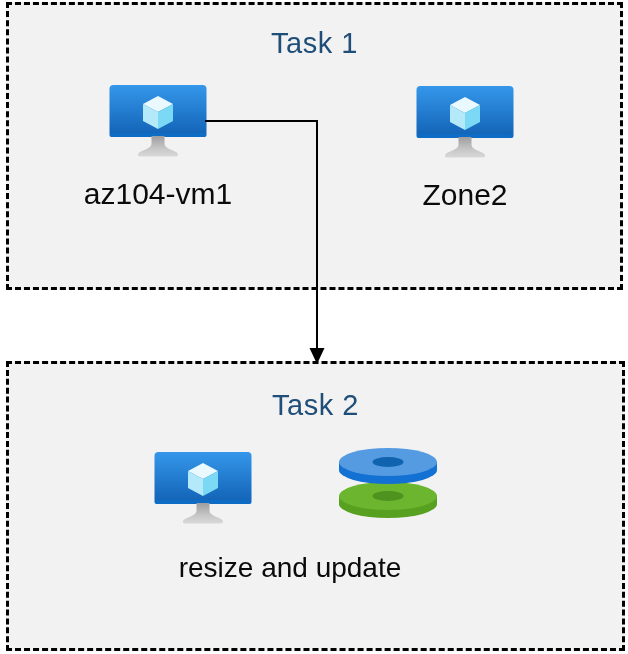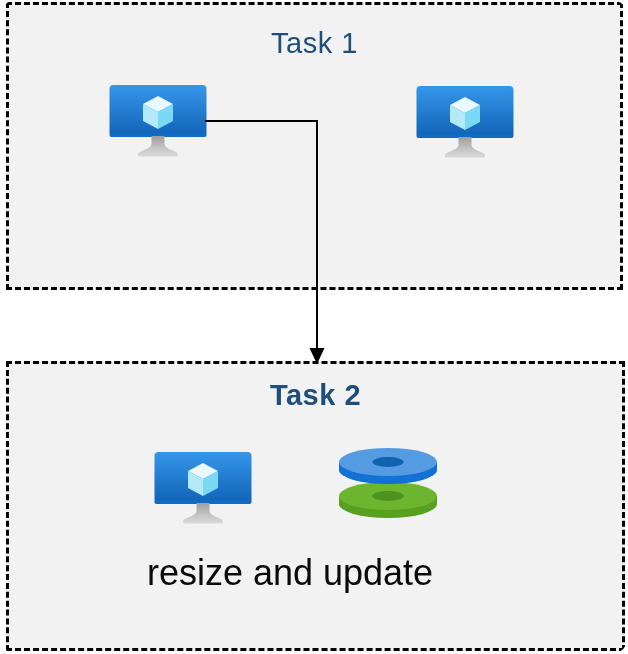--- a/index.html
+++ b/index.html
@@ -2,57 +2,56 @@
 <html><head>
 <meta charset="utf-8">
 <style>
   html,body{margin:0;padding:0;background:#ffffff;}
   .stage{
     position:relative;
     width:628px;height:654px;
     background:#ffffff;
     font-family:"Liberation Sans","DejaVu Sans",sans-serif;
     overflow:hidden;
-    border-radius:17px;
   }
   .task-box{
     position:absolute;
     box-sizing:border-box;
     background:#F2F2F2;
     border:3px dashed #000000;
   }
   .task1-box{left:6px;top:2px;width:617px;height:288px;}
   .task2-box{left:6px;top:361px;width:619px;height:290px;}
   .task-title{
     position:absolute;
     left:0;width:100%;
     text-align:center;
     font-size:29px;
     color:#1F4E79;
     letter-spacing:0.5px;
   }
   .task1-title{top:22px;}
-  .task2-title{top:15px;font-weight:bold;}
+  .task2-title{top:25px;}
   .vm-group{position:absolute;width:150px;text-align:center;}
   .vm1-group{left:83px;top:83px;}
   .vm2-group{left:390px;top:84px;}
   .vm-icon-svg{display:block;margin:0 auto;}
   .vm-label{
     margin-top:13px;
     font-size:30px;
     line-height:35px;
     color:#0a0a0a;
   }
   .task2-vm{position:absolute;left:153px;top:450px;width:100px;}
   .disk-icon-wrap{position:absolute;left:338px;top:444px;width:100px;height:74px;}
   .caption{
     position:absolute;
     left:90px;top:552px;width:400px;
     text-align:center;
-    font-size:36px;
+    font-size:28px;
     color:#0a0a0a;
   }
   .arrow-overlay{
     position:absolute;left:0;top:0;
     pointer-events:none;
     z-index:5;
   }
   .defs-holder{position:absolute;width:0;height:0;overflow:hidden;}
 </style>
 </head>
@@ -94,28 +93,30 @@
 
   <div class="task-box task1-box">
     <div class="task-title task1-title">Task 1</div>
   </div>
 
   <div class="vm-group vm1-group">
     <svg class="vm-icon-svg" width="100" height="80" viewBox="0 0 100 80">
       <use href="#vm-icon"></use>
     </svg>
     <div class="vm-label">
+      <div>az104-vm1</div>
     </div>
   </div>
 
   <div class="vm-group vm2-group">
     <svg class="vm-icon-svg" width="100" height="80" viewBox="0 0 100 80">
       <use href="#vm-icon"></use>
     </svg>
     <div class="vm-label">
+      <div>Zone2</div>
     </div>
   </div>
 
   <div class="task-box task2-box">
     <div class="task-title task2-title">Task 2</div>
   </div>
 
   <div class="task2-vm">
     <svg class="vm-icon-svg" width="100" height="80" viewBox="0 0 100 80">
       <use href="#vm-icon"></use>

